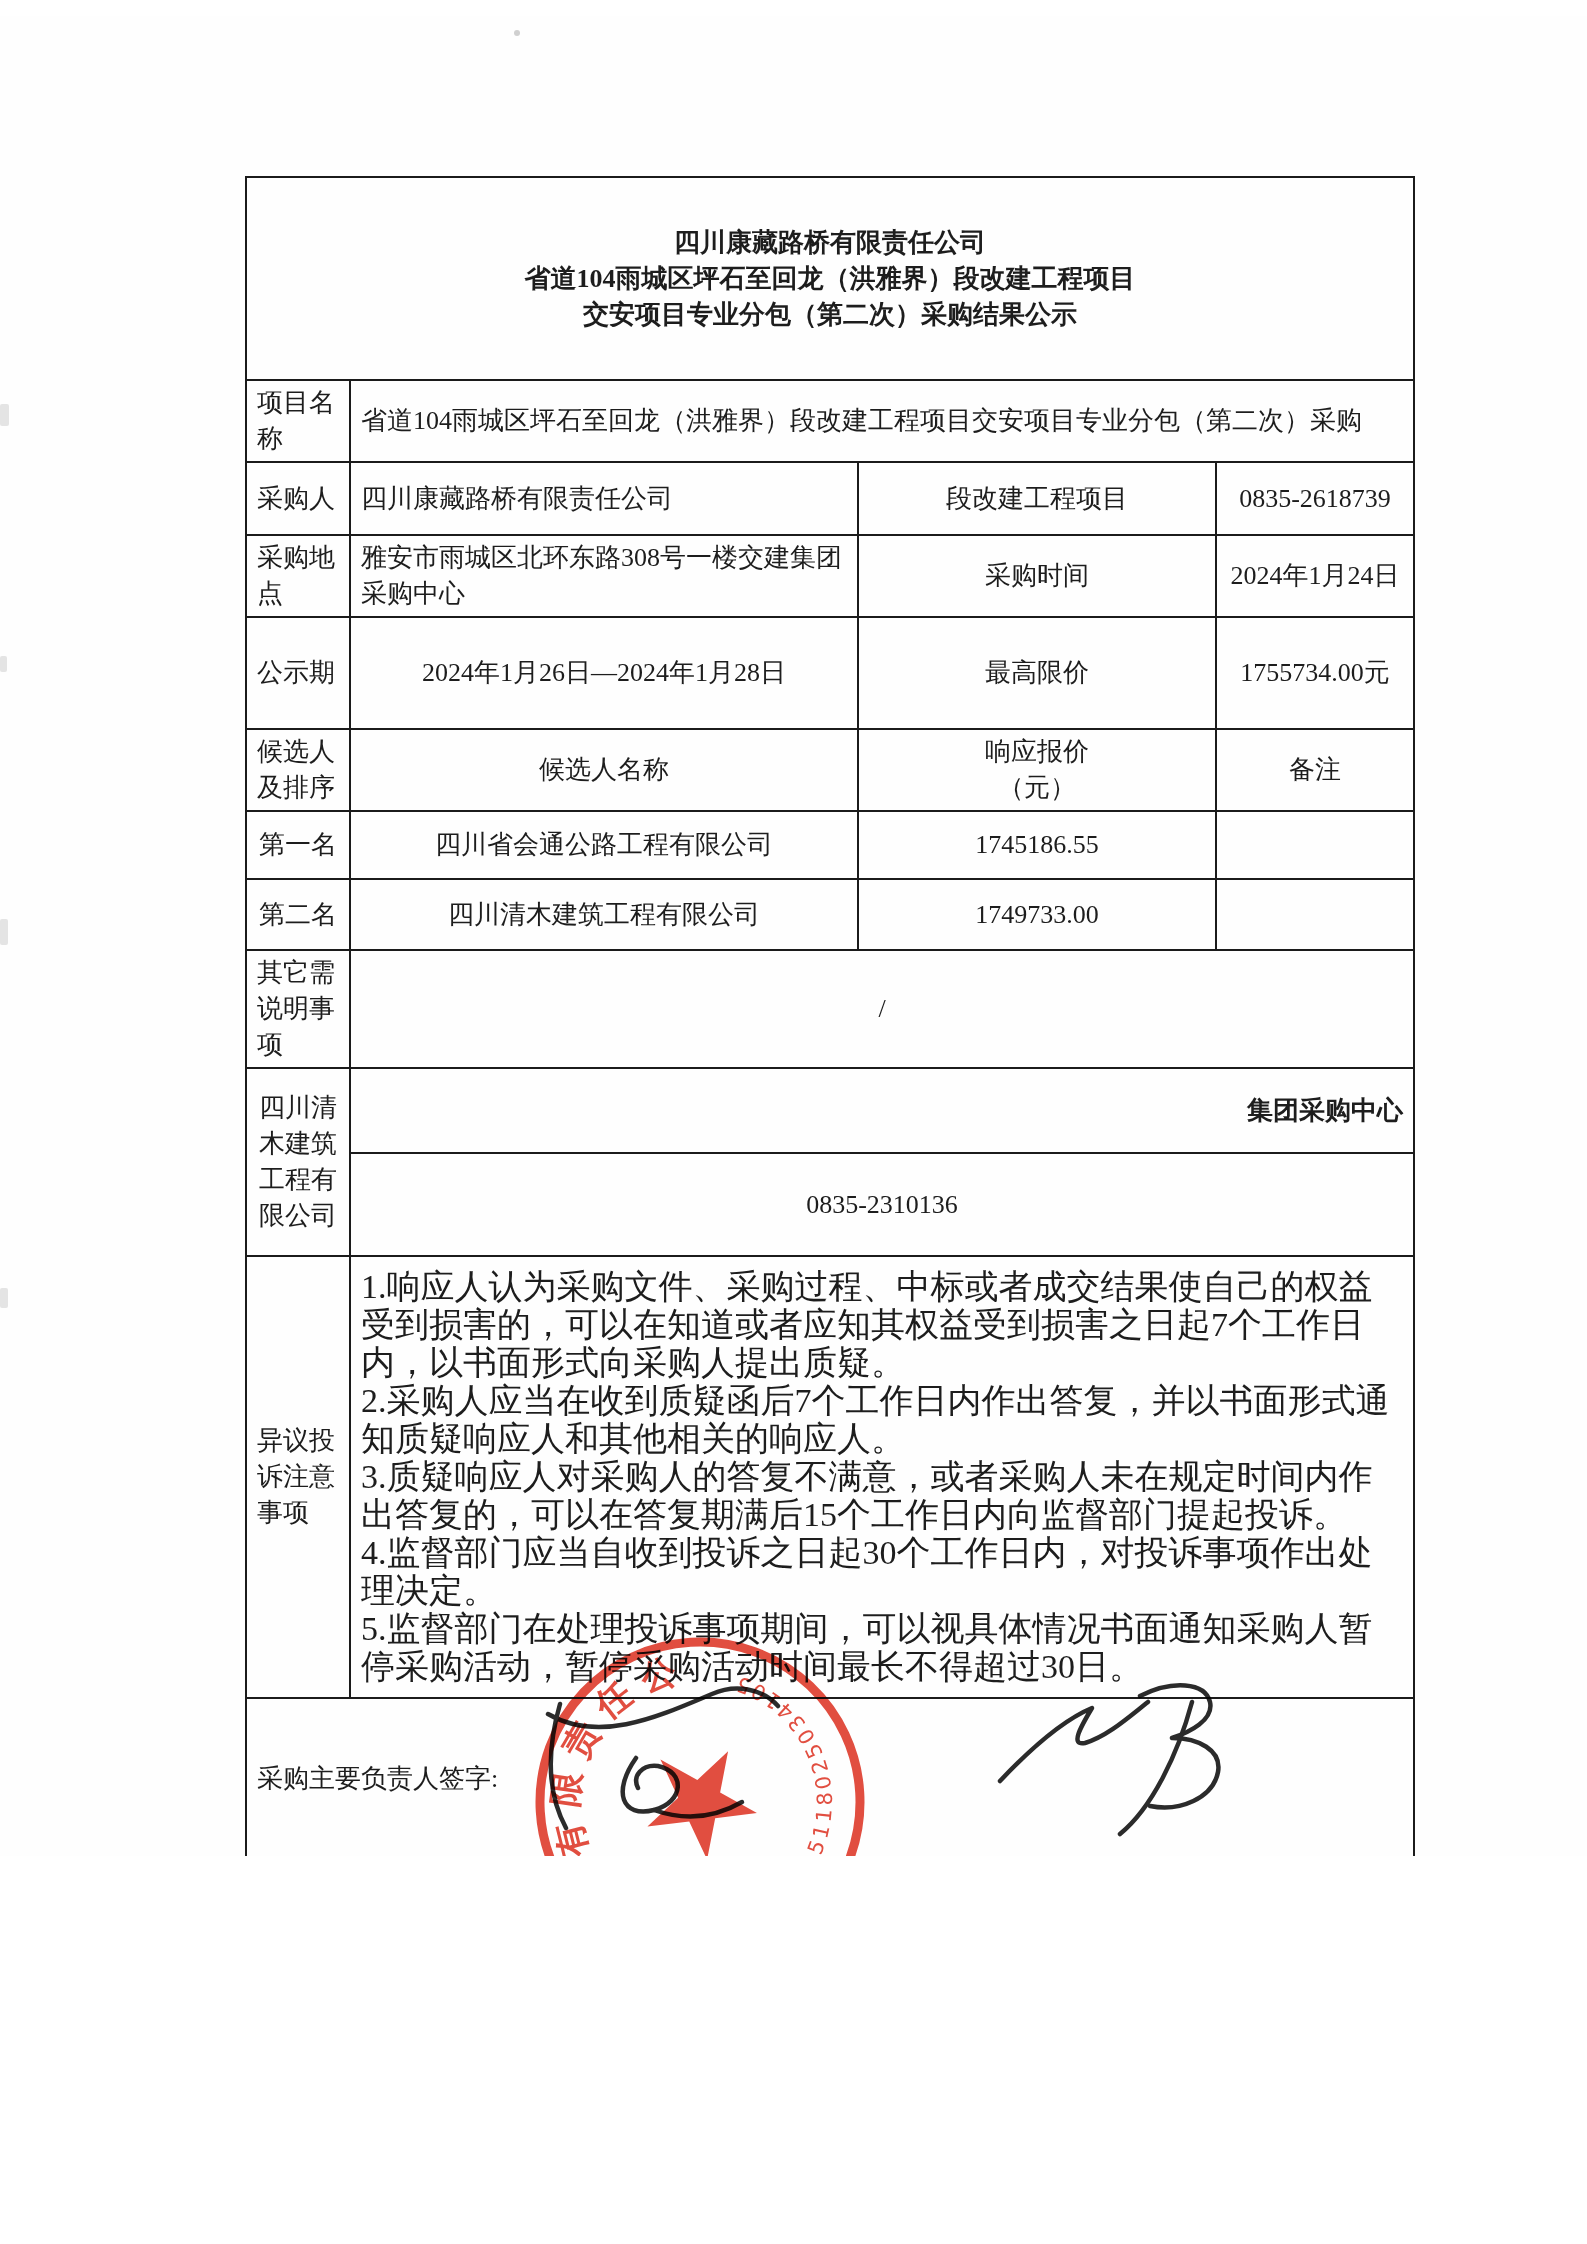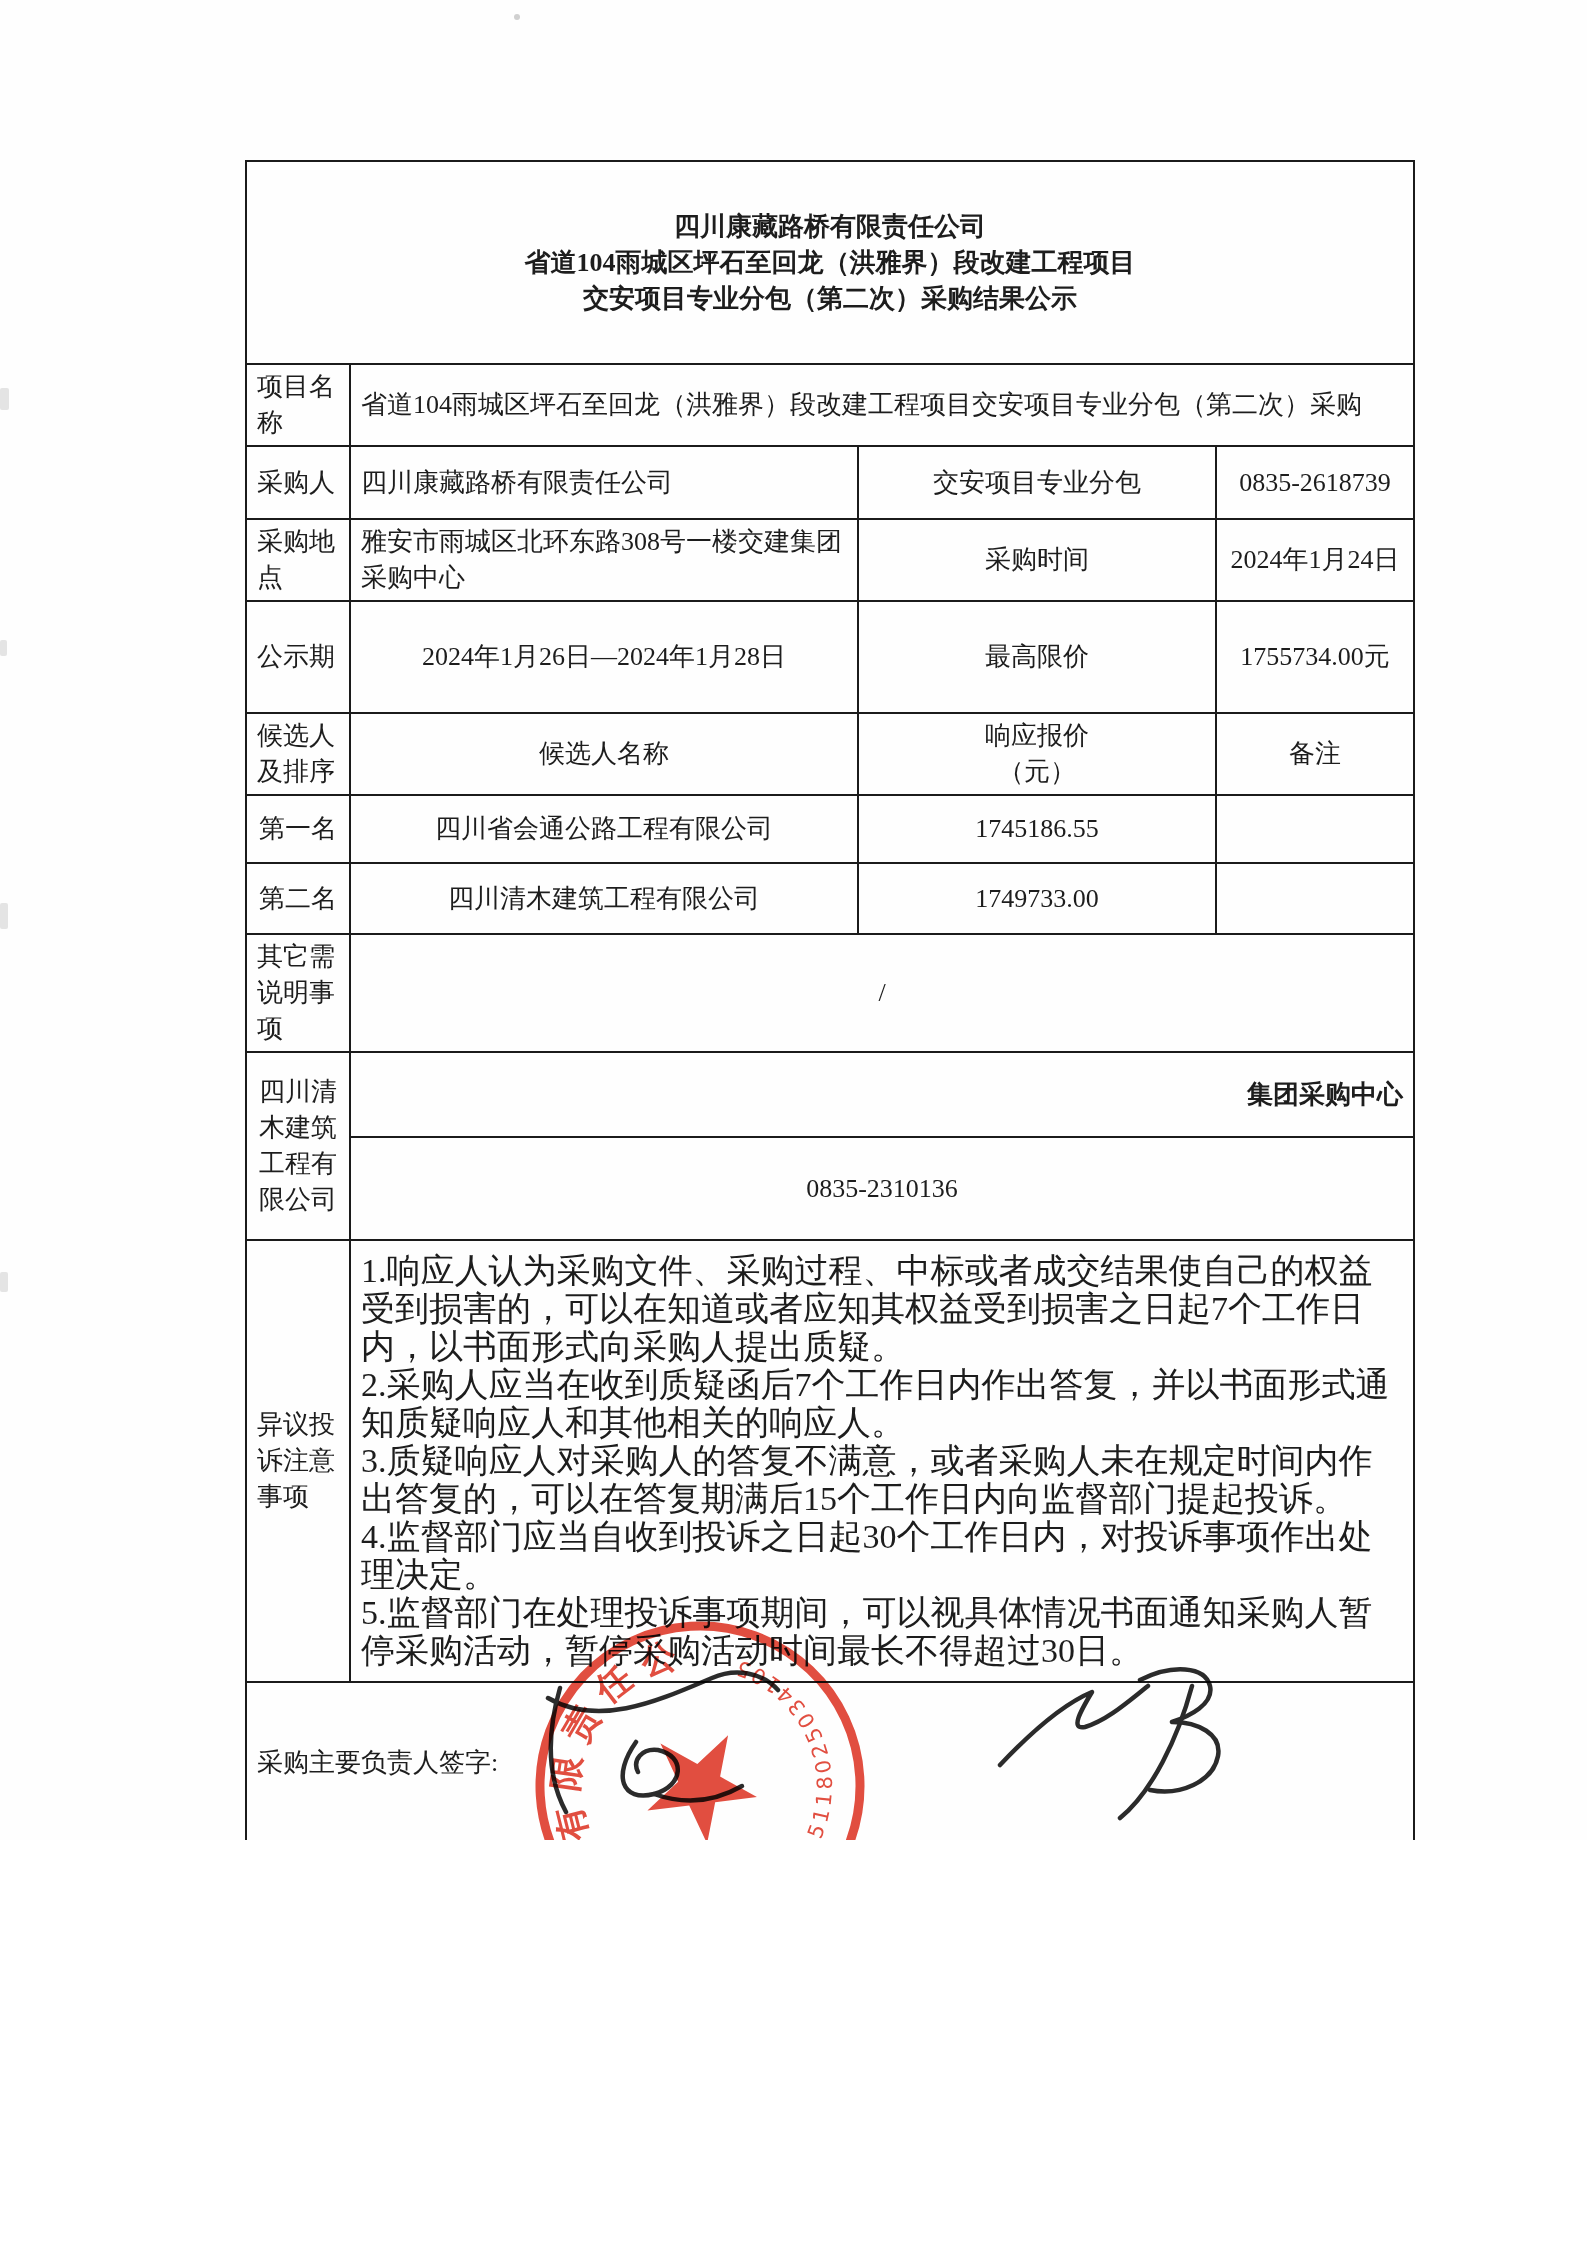--- a/index.html
+++ b/index.html
@@ -3,20 +3,21 @@
 <meta charset="utf-8">
 <style>
   html,body{margin:0;padding:0;background:#ffffff;}
   .page{
     position:relative;
     width:1587px;height:1840px;
     background:#fefefe;
     overflow:hidden;
     font-family:"Liberation Serif","DejaVu Serif",serif;
     color:#1d1d1d;
+    margin-top:16px;
   }
   
   table.doc{
     position:absolute;left:245px;top:160px;
     width:1168px;
     border-collapse:collapse;table-layout:fixed;
     background:transparent;
   }
   table.doc td{
     border:2px solid #1b1b1b;
@@ -82,21 +83,21 @@
     </tr>
 
     <tr style="height:77px">
       <td class="lbl">项目名称</td>
       <td class="c-left" colspan="3">省道104雨城区坪石至回龙（洪雅界）段改建工程项目交安项目专业分包（第二次）采购</td>
     </tr>
 
     <tr style="height:73px">
       <td class="lbl">采购人</td>
       <td class="c-left">四川康藏路桥有限责任公司</td>
-      <td class="c-center">交安项目专业分包</td>
+      <td class="c-center">段改建工程项目</td>
       <td class="c-center">0835-2618739</td>
     </tr>
 
     <tr style="height:80px">
       <td class="lbl">采购地点</td>
       <td class="c-left">雅安市雨城区北环东路308号一楼交建集团采购中心</td>
       <td class="c-center">采购时间</td>
       <td class="c-center">2024年1月24日</td>
     </tr>
 

